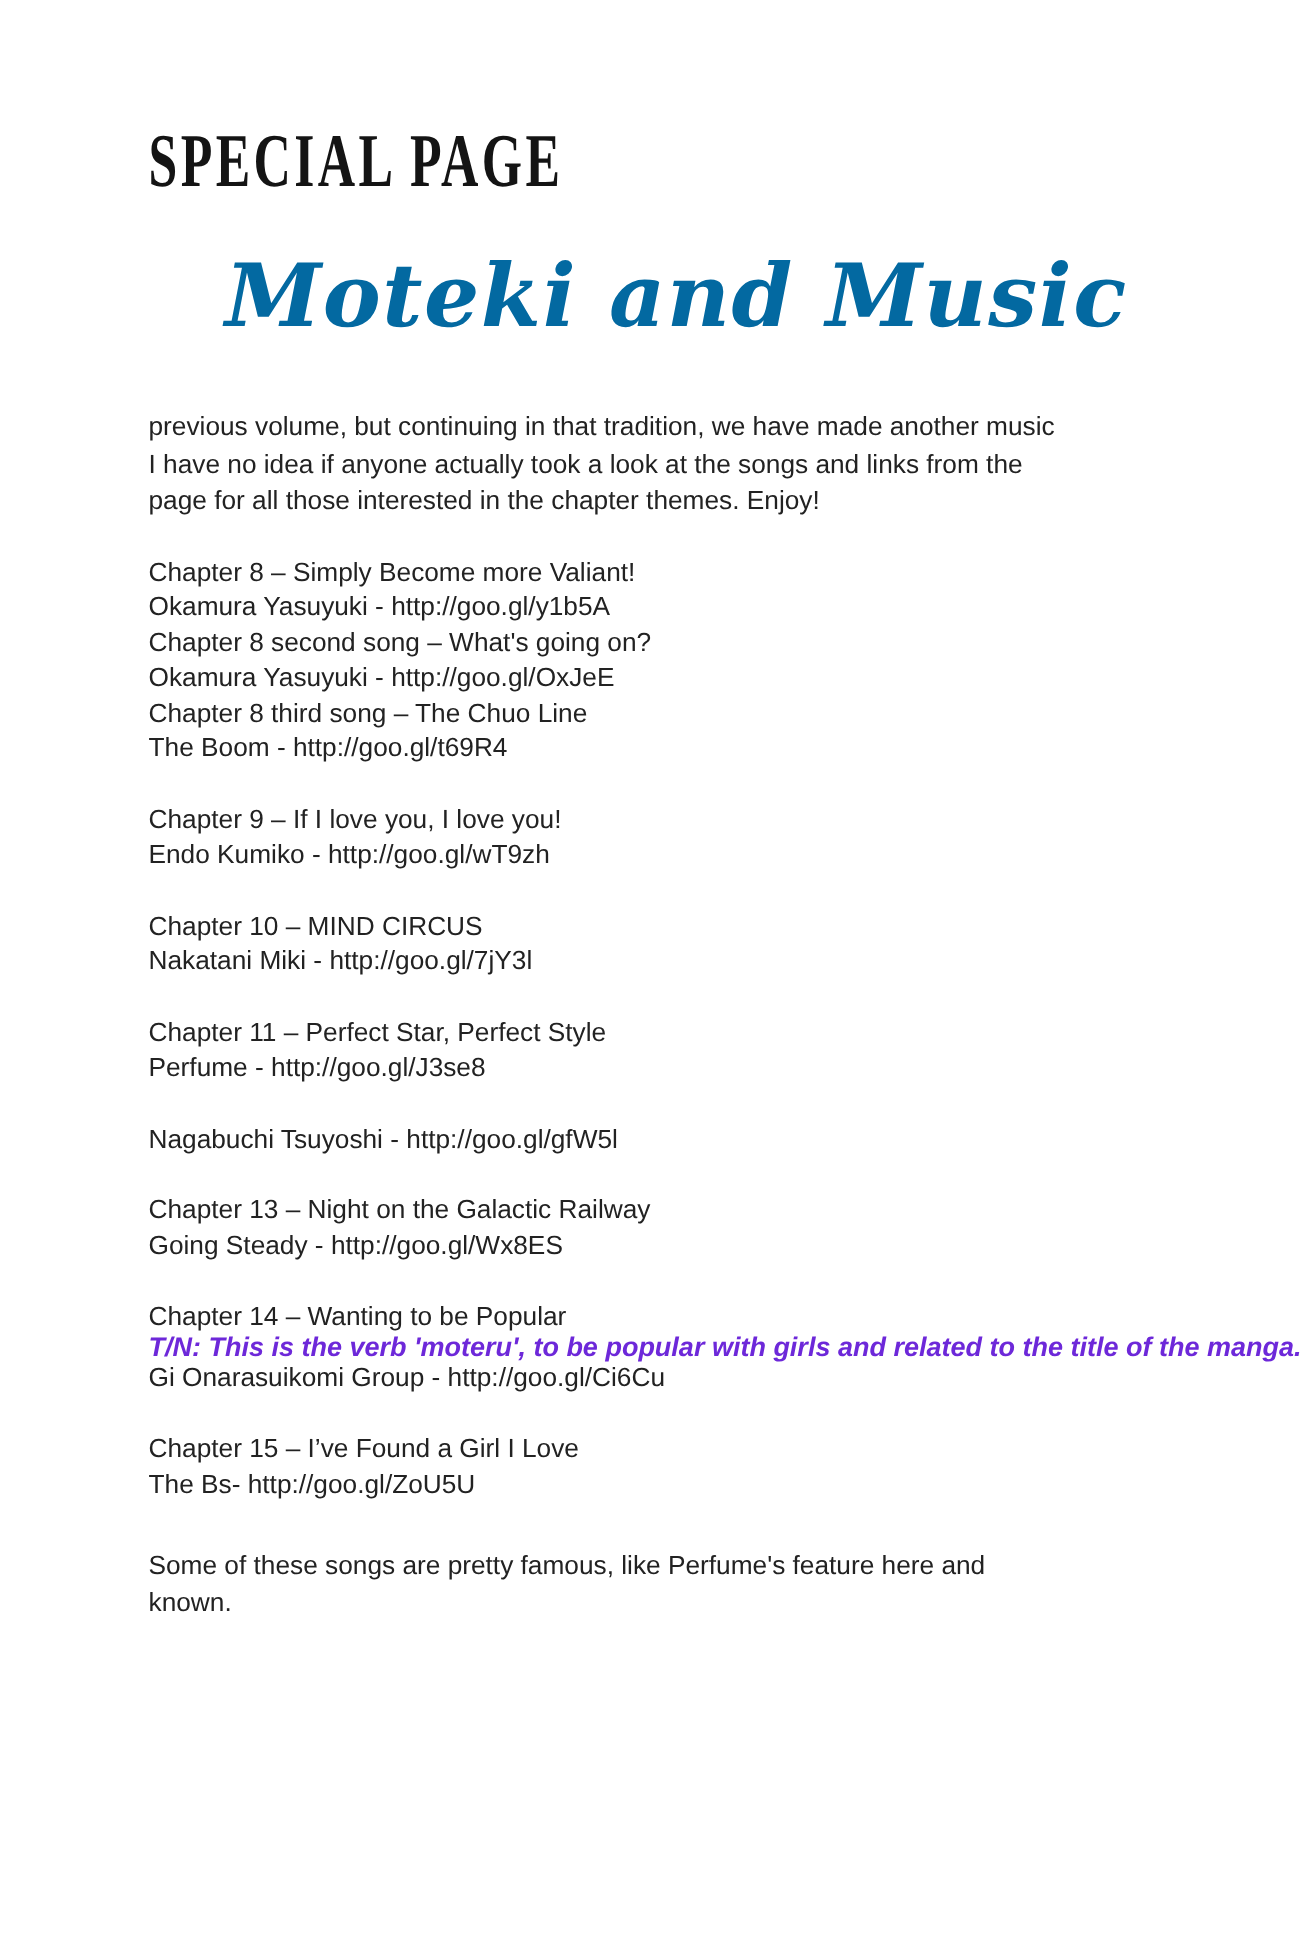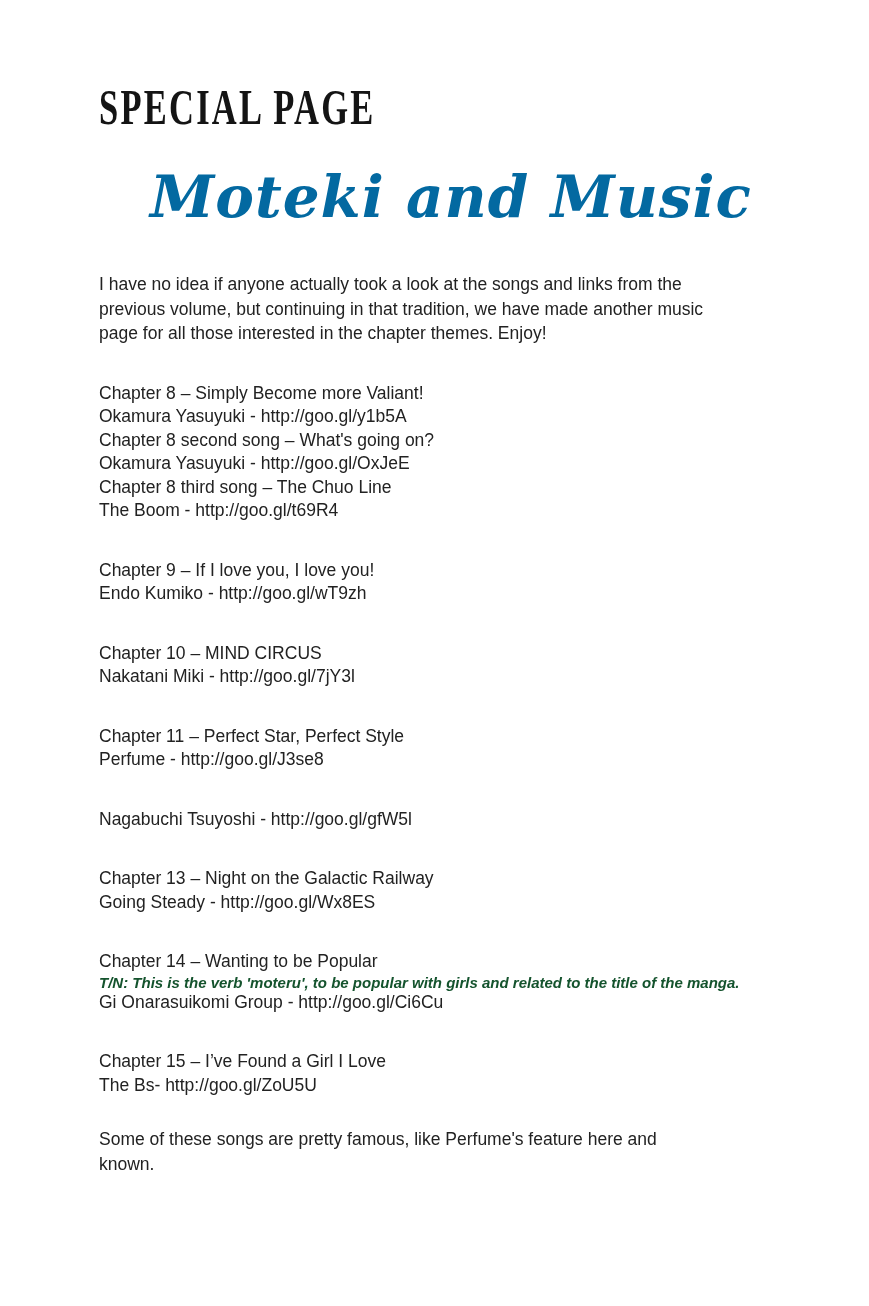--- a/index.html
+++ b/index.html
@@ -45,48 +45,48 @@
     color: #0369a1;
   }
   .intro { margin-top: 42px; }
   .outro { margin-top: 30px; }
   .pline {
     font-size: 17.5px;
     line-height: 24.5px;
     white-space: nowrap;
     color: #222222;
   }
-  .block { margin-top: 36px; }
+  .block { margin-top: 24px; }
   .line {
     font-size: 17.5px;
     line-height: 23.5px;
     white-space: nowrap;
     color: #222222;
   }
   .tn {
-    font-size: 15px;
+    font-size: 18px;
     line-height: 17px;
     font-weight: bold;
     font-style: italic;
     white-space: nowrap;
-    color: #14532d;
+    color: #6d28d9;
   }
 </style>
 </head>
 <body>
 
 <div class="page">
 
   <div class="kicker">SPECIAL PAGE</div>
 
   <h1 class="title">Moteki and Music</h1>
 
   <div class="intro">
+    <div class="pline">previous volume, but continuing in that tradition, we have made another music</div>
     <div class="pline">I have no idea if anyone actually took a look at the songs and links from the</div>
-    <div class="pline">previous volume, but continuing in that tradition, we have made another music</div>
     <div class="pline">page for all those interested in the chapter themes. Enjoy!</div>
   </div>
 
   <div class="block">
     <div class="line">Chapter 8 – Simply Become more Valiant!</div>
     <div class="line">Okamura Yasuyuki - http://goo.gl/y1b5A</div>
     <div class="line">Chapter 8 second song – What's going on?</div>
     <div class="line">Okamura Yasuyuki - http://goo.gl/OxJeE</div>
     <div class="line">Chapter 8 third song – The Chuo Line</div>
     <div class="line">The Boom - http://goo.gl/t69R4</div>

